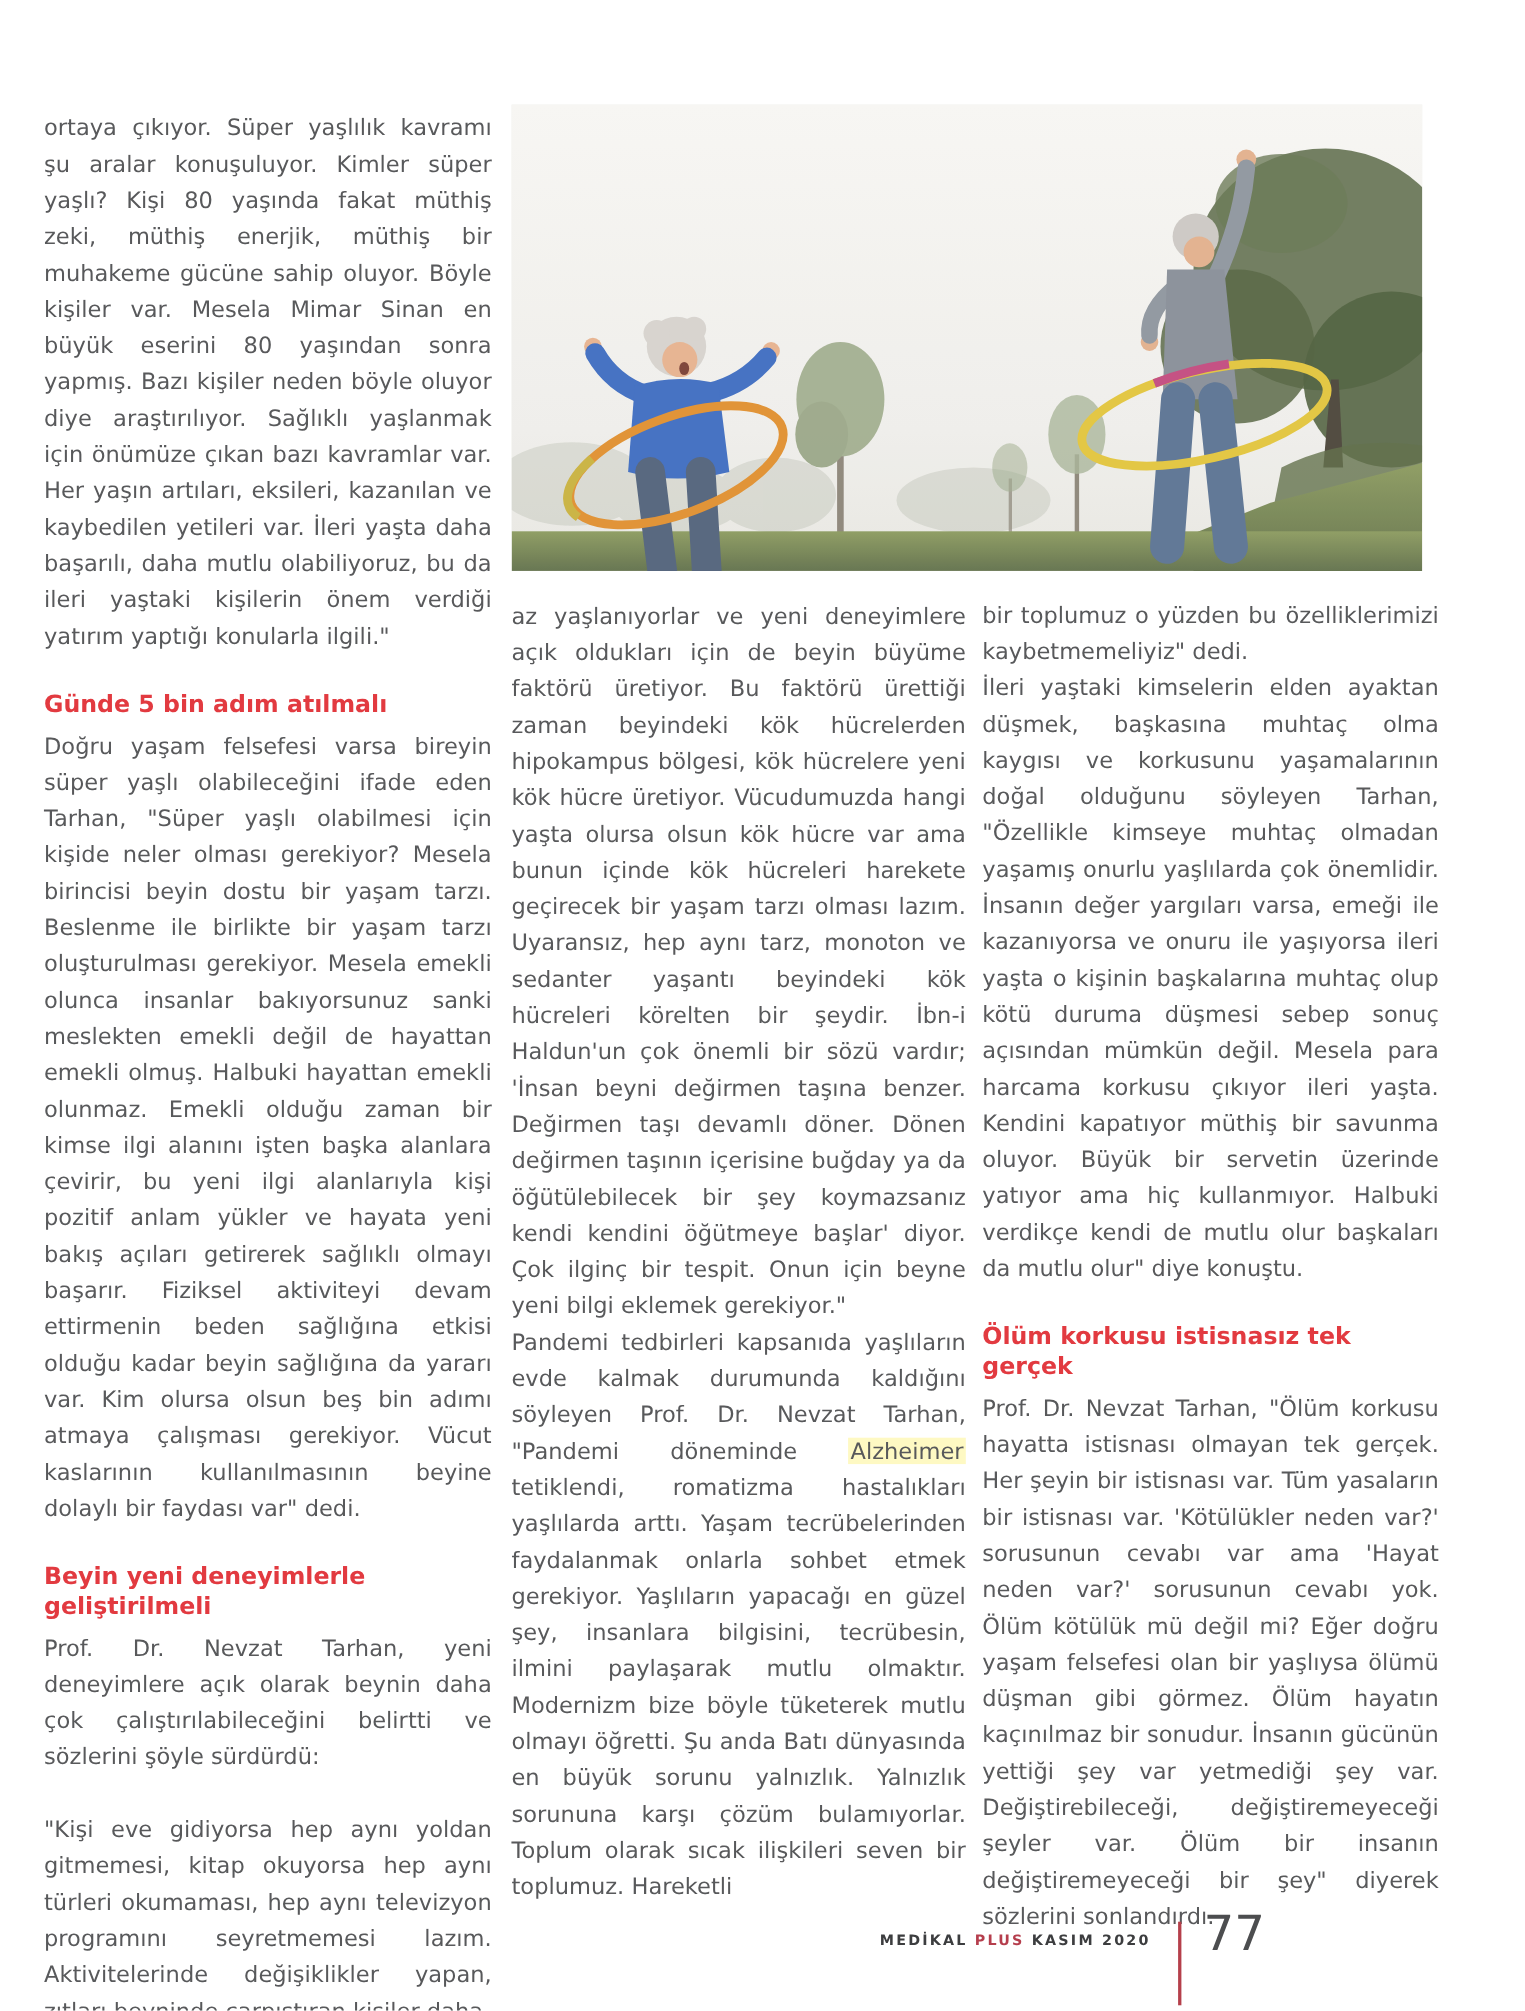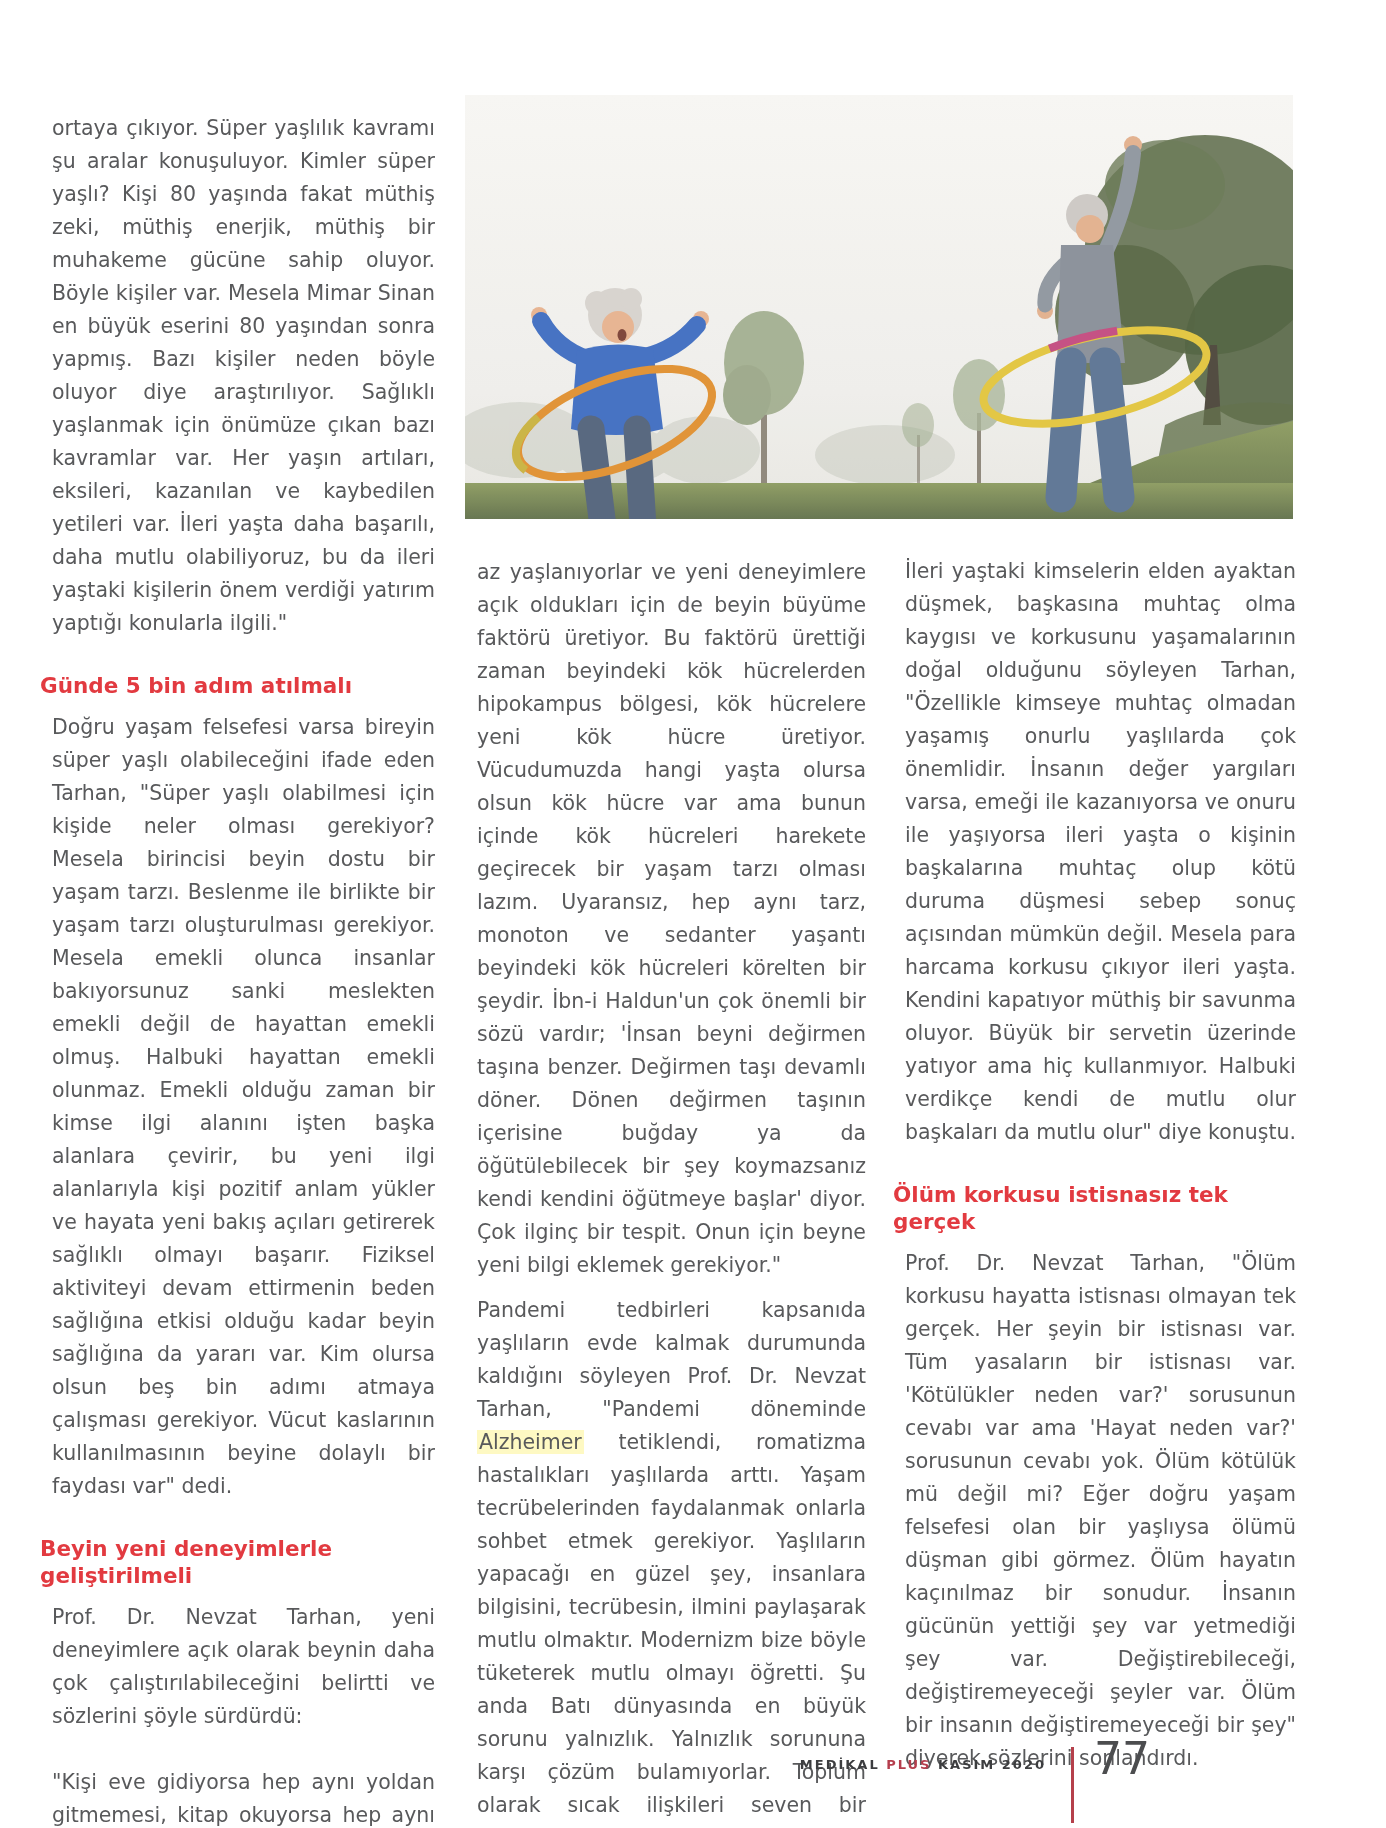--- a/index.html
+++ b/index.html
@@ -13,21 +13,21 @@
   .col {
     position:absolute;
     color:#58595b;
     font-size:20.5px;
     line-height:33px;
     text-align:justify;
   }
   .col1 { left:40px;  top:100px; width:407px; }
   .col2 { left:465px; top:544px; width:413px; }
   .col3 { left:893px; top:543px; width:415px; }
-  .para { margin:12px; }
+  .para { margin:0; }
   .para-gap { margin-top:33px; }
   .rhead {
     color:#e23a40;
     font-weight:bold;
     font-size:21.5px;
     line-height:27px;
     margin:32px 0 8px 0;
     text-align:left;
   }
   .hl {
@@ -164,20 +164,21 @@
     <p class="para">Prof. Dr. Nevzat Tarhan, yeni deneyimlere açık olarak beynin daha çok çalıştırılabileceğini belirtti ve sözlerini şöyle sürdürdü:</p>
     <p class="para para-gap">"Kişi eve gidiyorsa hep aynı yoldan gitmemesi, kitap okuyorsa hep aynı türleri okumaması, hep aynı televizyon programını seyretmemesi lazım. Aktivitelerinde değişiklikler yapan, zıtları beyninde çarpıştıran kişiler daha</p>
   </div>
 
   <div class="col col2">
     <p class="para">az yaşlanıyorlar ve yeni deneyimlere açık oldukları için de beyin büyüme faktörü üretiyor. Bu faktörü ürettiği zaman beyindeki kök hücrelerden hipokampus bölgesi, kök hücrelere yeni kök hücre üretiyor. Vücudumuzda hangi yaşta olursa olsun kök hücre var ama bunun içinde kök hücreleri harekete geçirecek bir yaşam tarzı olması lazım. Uyaransız, hep aynı tarz, monoton ve sedanter yaşantı beyindeki kök hücreleri körelten bir şeydir. İbn-i Haldun'un çok önemli bir sözü vardır; 'İnsan beyni değirmen taşına benzer. Değirmen taşı devamlı döner. Dönen değirmen taşının içerisine buğday ya da öğütülebilecek bir şey koymazsanız kendi kendini öğütmeye başlar' diyor. Çok ilginç bir tespit. Onun için beyne yeni bilgi eklemek gerekiyor."</p>
     <p class="para"><span>Pandemi tedbirleri kapsanıda yaşlıların evde kalmak durumunda kaldığını söyleyen Prof. Dr. Nevzat Tarhan, "Pandemi döneminde </span><span class="hl">Alzheimer</span><span> tetiklendi, romatizma hastalıkları yaşlılarda arttı. Yaşam tecrübelerinden faydalanmak onlarla sohbet etmek gerekiyor. Yaşlıların yapacağı en güzel şey, insanlara bilgisini, tecrübesin, ilmini paylaşarak mutlu olmaktır. Modernizm bize böyle tüketerek mutlu olmayı öğretti. Şu anda Batı dünyasında en büyük sorunu yalnızlık. Yalnızlık sorununa karşı çözüm bulamıyorlar. Toplum olarak sıcak ilişkileri seven bir toplumuz. Hareketli</span></p>
   </div>
 
   <div class="col col3">
+    <p class="para">bir toplumuz o yüzden bu özelliklerimizi kaybetmemeliyiz" dedi.</p>
     <p class="para">İleri yaştaki kimselerin elden ayaktan düşmek, başkasına muhtaç olma kaygısı ve korkusunu yaşamalarının doğal olduğunu söyleyen Tarhan, "Özellikle kimseye muhtaç olmadan yaşamış onurlu yaşlılarda çok önemlidir. İnsanın değer yargıları varsa, emeği ile kazanıyorsa ve onuru ile yaşıyorsa ileri yaşta o kişinin başkalarına muhtaç olup kötü duruma düşmesi sebep sonuç açısından mümkün değil. Mesela para harcama korkusu çıkıyor ileri yaşta. Kendini kapatıyor müthiş bir savunma oluyor. Büyük bir servetin üzerinde yatıyor ama hiç kullanmıyor. Halbuki verdikçe kendi de mutlu olur başkaları da mutlu olur" diye konuştu.</p>
     <h3 class="rhead">Ölüm korkusu istisnasız tek gerçek</h3>
     <p class="para">Prof. Dr. Nevzat Tarhan, "Ölüm korkusu hayatta istisnası olmayan tek gerçek. Her şeyin bir istisnası var. Tüm yasaların bir istisnası var. 'Kötülükler neden var?' sorusunun cevabı var ama 'Hayat neden var?' sorusunun cevabı yok. Ölüm kötülük mü değil mi? Eğer doğru yaşam felsefesi olan bir yaşlıysa ölümü düşman gibi görmez. Ölüm hayatın kaçınılmaz bir sonudur. İnsanın gücünün yettiği şey var yetmediği şey var. Değiştirebileceği, değiştiremeyeceği şeyler var. Ölüm bir insanın değiştiremeyeceği bir şey" diyerek sözlerini sonlandırdı.</p>
   </div>
 
   <div class="footer-brand"><span>MEDİKAL </span><span class="accent">PLUS</span><span> KASIM 2020</span></div>
   <div class="footer-bar"></div>
   <div class="footer-page">77</div>
 
 </div>

